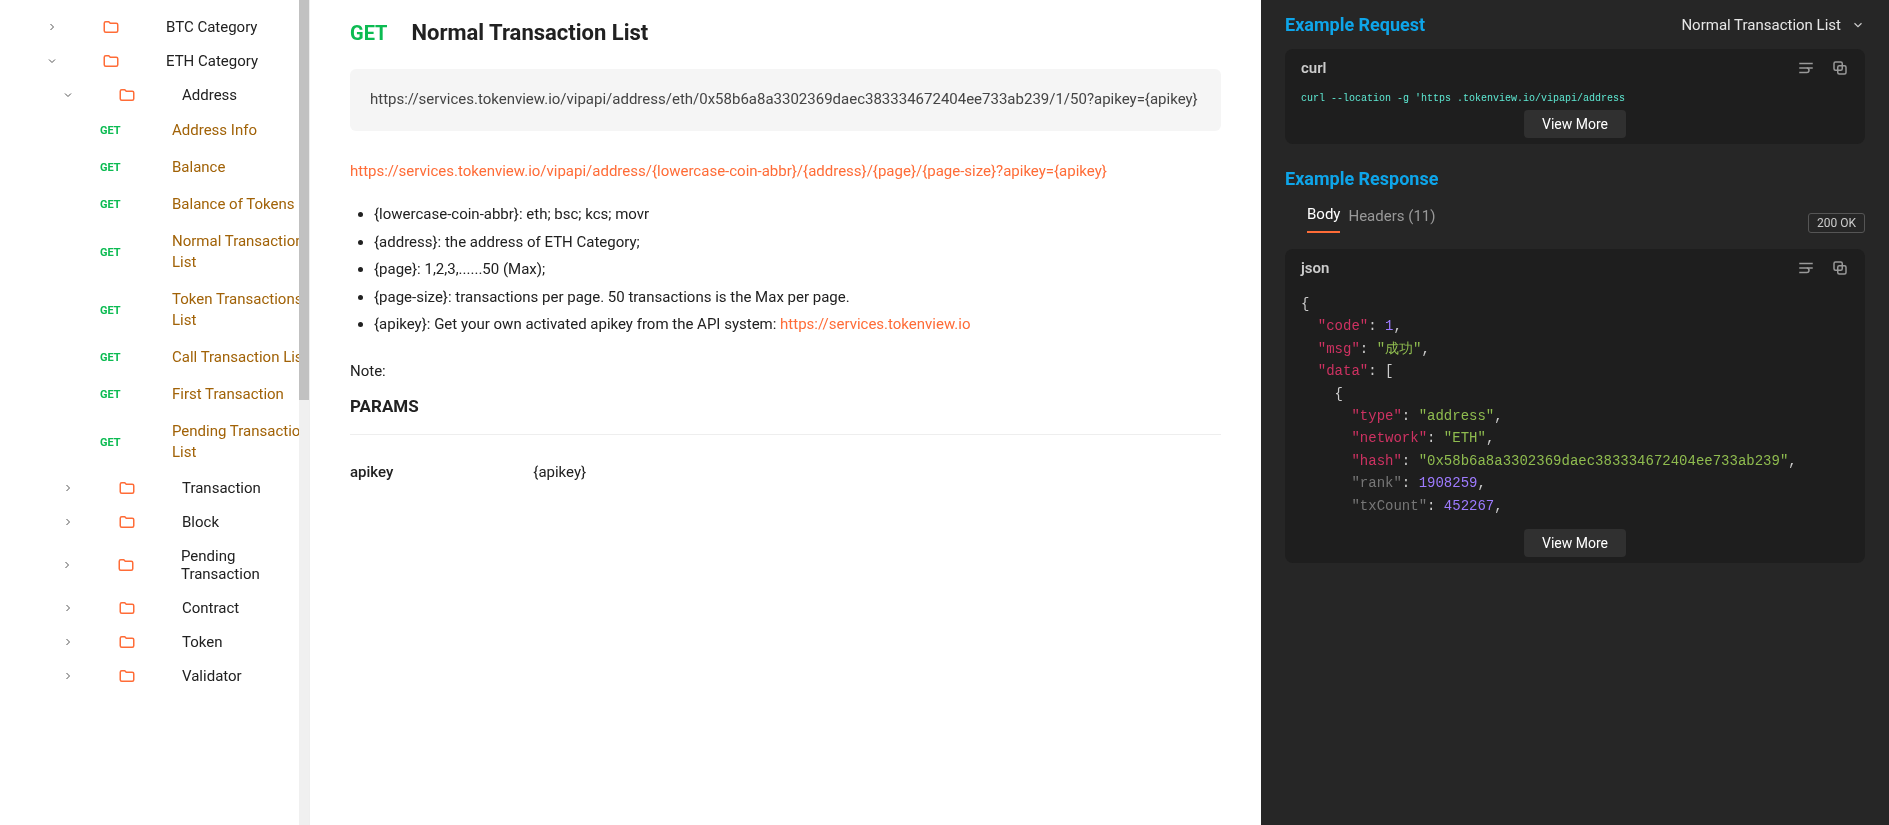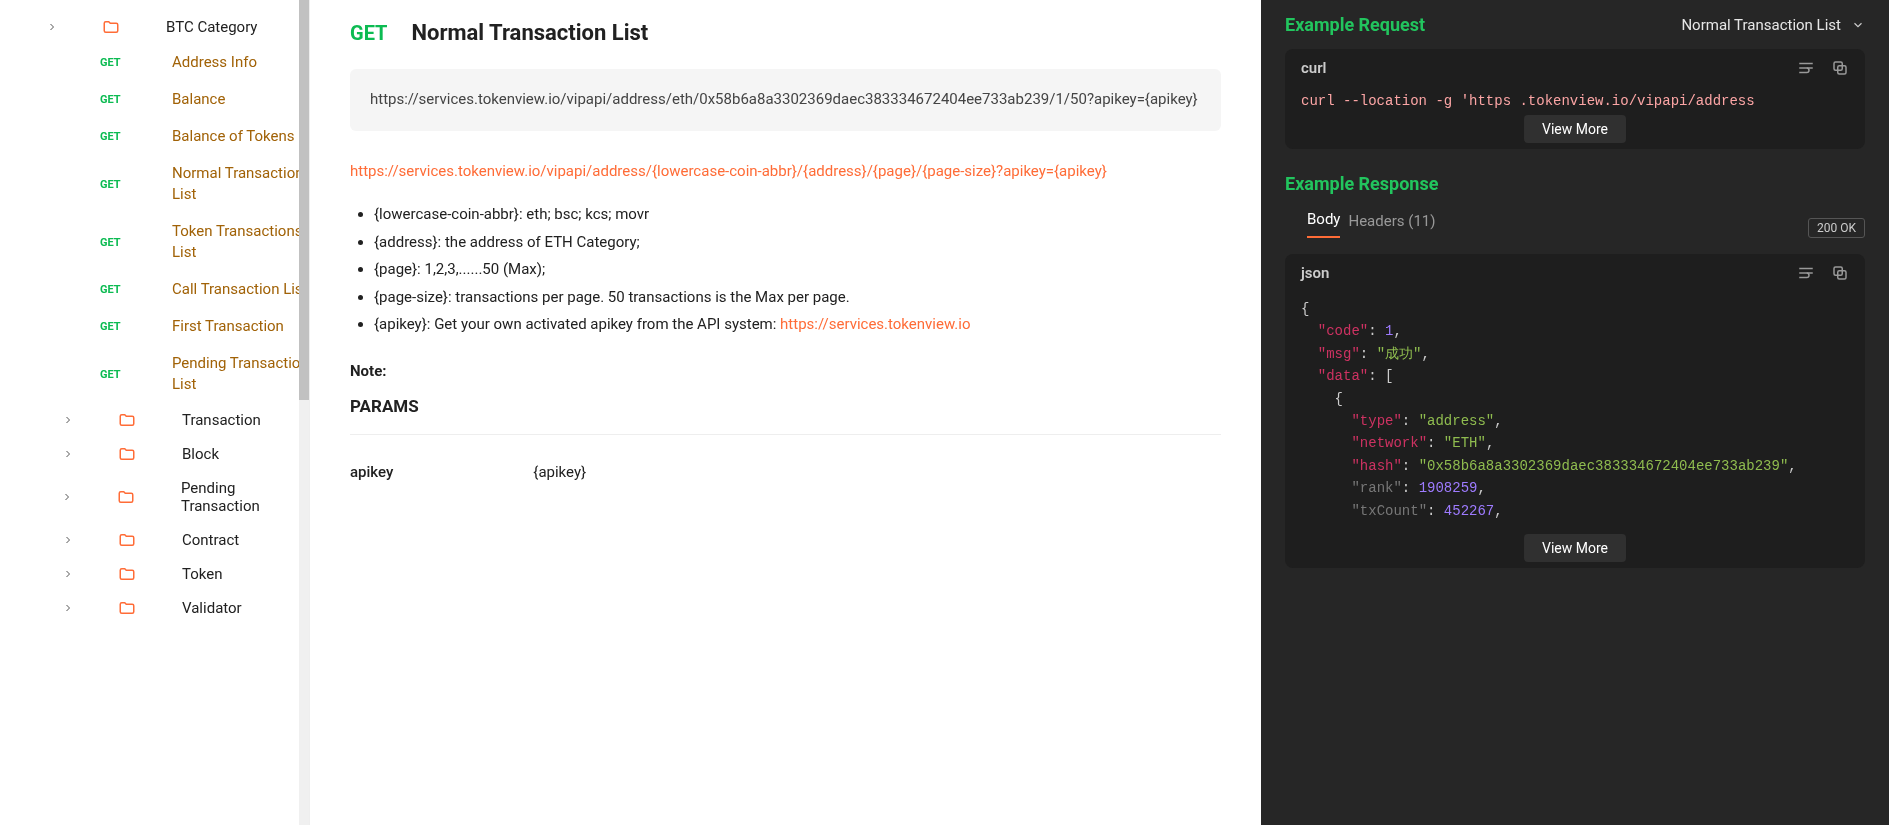--- a/index.html
+++ b/index.html
@@ -20,35 +20,35 @@
 
 .main { flex: 1; background: #fff; padding: 20px 40px; overflow-y: auto; }
 .page-title-row { display: flex; align-items: baseline; gap: 24px; margin-bottom: 24px; }
 .method-get { color: #0cbb52; font-weight: 700; font-size: 20px; }
 .page-title { font-size: 22px; font-weight: 700; color: #212121; }
 .url-box { background: #f5f5f5; border-radius: 6px; padding: 18px 20px; color: #444; font-size: 15px; line-height: 1.7; margin-bottom: 28px; word-break: break-all; }
 .pattern-link { color: #ff6c37; font-size: 15px; line-height: 1.7; word-break: break-all; display: block; margin-bottom: 18px; }
 .bullets { list-style: disc; padding-left: 24px; margin-bottom: 24px; }
 .bullets li { font-size: 15px; color: #212121; line-height: 1.7; margin-bottom: 2px; }
 .inline-link { color: #ff6c37; }
-.note-label { font-weight: 700; font-size: 15px; margin-bottom: 16px; }
+.note-label { font-weight: 400; font-size: 15px; margin-bottom: 16px; }
 .note-text { font-size: 15px; line-height: 1.6; color: #212121; margin-bottom: 32px; }
 .section-hd { font-weight: 700; font-size: 17px; color: #212121; margin-bottom: 28px; border-bottom: 1px solid #eee; padding-bottom: 18px; }
 .param-row { display: flex; gap: 140px; font-size: 15px; }
 .param-key { font-weight: 500; }
 
 .right { width: 628px; background: #262626; color: #e6e6e6; padding: 14px 24px; overflow-y: auto; }
 .rp-header { display: flex; justify-content: space-between; align-items: center; margin-bottom: 14px; }
-.rp-title { font-size: 18px; font-weight: 700; color: #22c55e; }
+.rp-title { font-size: 18px; font-weight: 700; color: #0ea5e9; }
 .rp-select { display: flex; align-items: center; gap: 10px; color: #e6e6e6; font-size: 15px; cursor: pointer; }
 .code-card { background: #1e1e1e; border-radius: 8px; margin-bottom: 24px; position: relative; overflow: hidden; }
 .code-head { display: flex; justify-content: space-between; align-items: flex-start; padding: 10px 16px; }
 .code-lang { color: #ccc; font-size: 15px; font-weight: 600; }
 .code-actions { display: flex; gap: 16px; color: #999; }
-.code-body { padding: 6px 16px 40px 16px; font-family: "Courier New", monospace; font-size: 14px; color: #fca5a5; white-space: nowrap; overflow: hidden; position: relative; }
+.code-body { padding: 6px 16px 40px 16px; font-family: "Courier New", monospace; font-size: 10px; color: #5eead4; white-space: nowrap; overflow: hidden; position: relative; }
 .view-more { position: absolute; left: 50%; transform: translateX(-50%); bottom: 6px; background: #303030; color: #fff; padding: 6px 18px; border-radius: 4px; font-size: 14px; cursor: pointer; }
 .rp-tabs { display: flex; align-items: flex-end; gap: 8px; margin-bottom: 16px; margin-left: 22px; }
 .rp-tab { color: #999; font-size: 15px; padding-bottom: 8px; cursor: pointer; }
 .rp-tab.active { color: #fff; border-bottom: 2px solid #ff6c37; }
 .status-pill { margin-left: auto; border: 1px solid #555; color: #ccc; font-size: 12px; padding: 2px 8px; border-radius: 3px; }
 .json-body { padding: 6px 16px 46px 16px; font-family: "Courier New", monospace; font-size: 14px; line-height: 1.6; white-space: pre; overflow: hidden; color: #ccc; position: relative; }
 .jk { color: #ce3262; } 
 .js { color: #8fbc4f; } 
 .jn { color: #9e7bff; } 
 .jp { color: #ccc; }
@@ -67,20 +67,46 @@
             <polyline points="9 18 15 12 9 6"></polyline>
           </svg>
         </span>
       <span class="folder">
           <svg width="18" height="18" viewBox="0 0 24 24" fill="none" stroke="#ff6c37" stroke-width="2">
             <path d="M3 7a2 2 0 0 1 2-2h4l2 2h8a2 2 0 0 1 2 2v8a2 2 0 0 1-2 2H5a2 2 0 0 1-2-2z"></path>
           </svg>
         </span>
       <span class="tree-label">BTC Category</span>
     </div>
+    <div class="tree-item l1">
+      <span class="chev">
+          <svg width="12" height="12" viewBox="0 0 24 24" fill="none" stroke="#555" stroke-width="2">
+            <polyline points="6 9 12 15 18 9"></polyline>
+          </svg>
+        </span>
+      <span class="folder">
+          <svg width="18" height="18" viewBox="0 0 24 24" fill="none" stroke="#ff6c37" stroke-width="2">
+            <path d="M3 7a2 2 0 0 1 2-2h4l2 2h8a2 2 0 0 1 2 2v8a2 2 0 0 1-2 2H5a2 2 0 0 1-2-2z"></path>
+          </svg>
+        </span>
+      <span class="tree-label">ETH Category</span>
+    </div>
+    <div class="tree-item l2">
+      <span class="chev">
+          <svg width="12" height="12" viewBox="0 0 24 24" fill="none" stroke="#555" stroke-width="2">
+            <polyline points="6 9 12 15 18 9"></polyline>
+          </svg>
+        </span>
+      <span class="folder">
+          <svg width="18" height="18" viewBox="0 0 24 24" fill="none" stroke="#ff6c37" stroke-width="2">
+            <path d="M3 7a2 2 0 0 1 2-2h4l2 2h8a2 2 0 0 1 2 2v8a2 2 0 0 1-2 2H5a2 2 0 0 1-2-2z"></path>
+          </svg>
+        </span>
+      <span class="tree-label">Address</span>
+    </div>
 
     <div id="address-children">
         <div class="tree-item l4">
           <span class="method-tag">GET</span>
           <span class="tree-link">Address Info</span>
         </div>
         <div class="tree-item l4">
           <span class="method-tag">GET</span>
           <span class="tree-link">Balance</span>
         </div>

